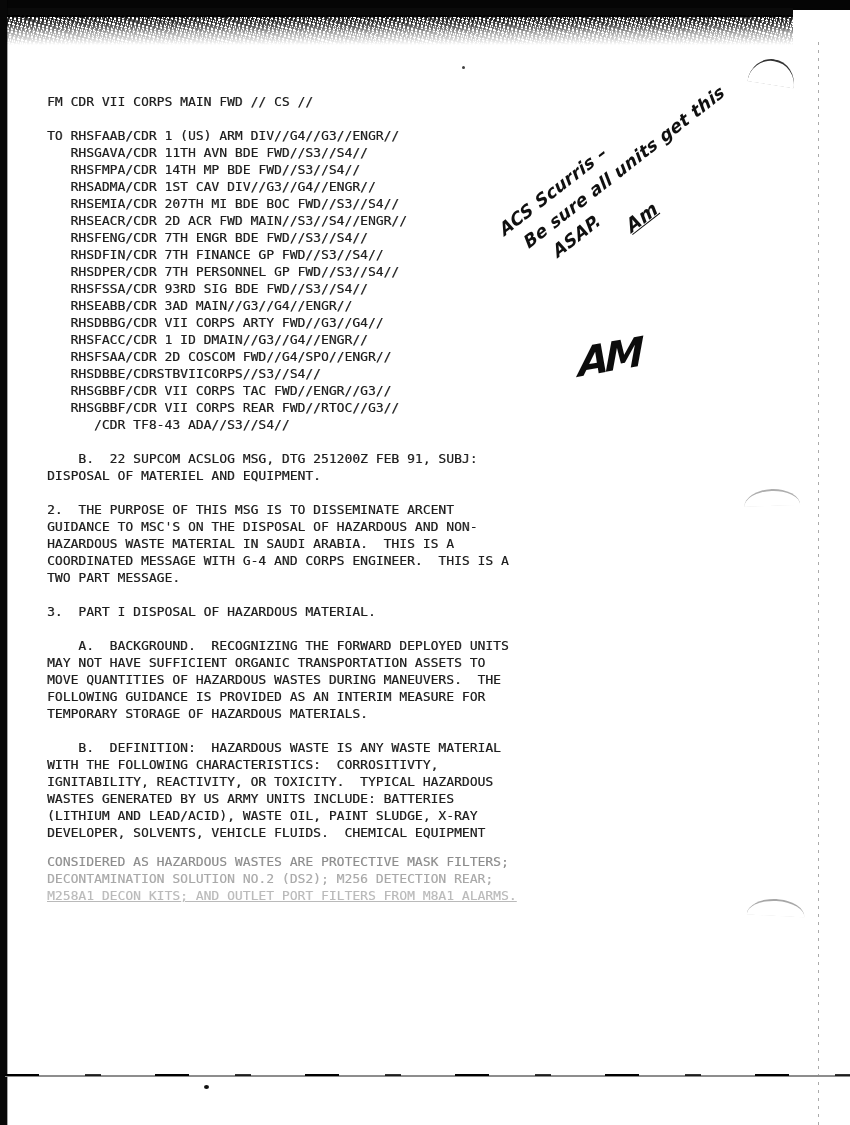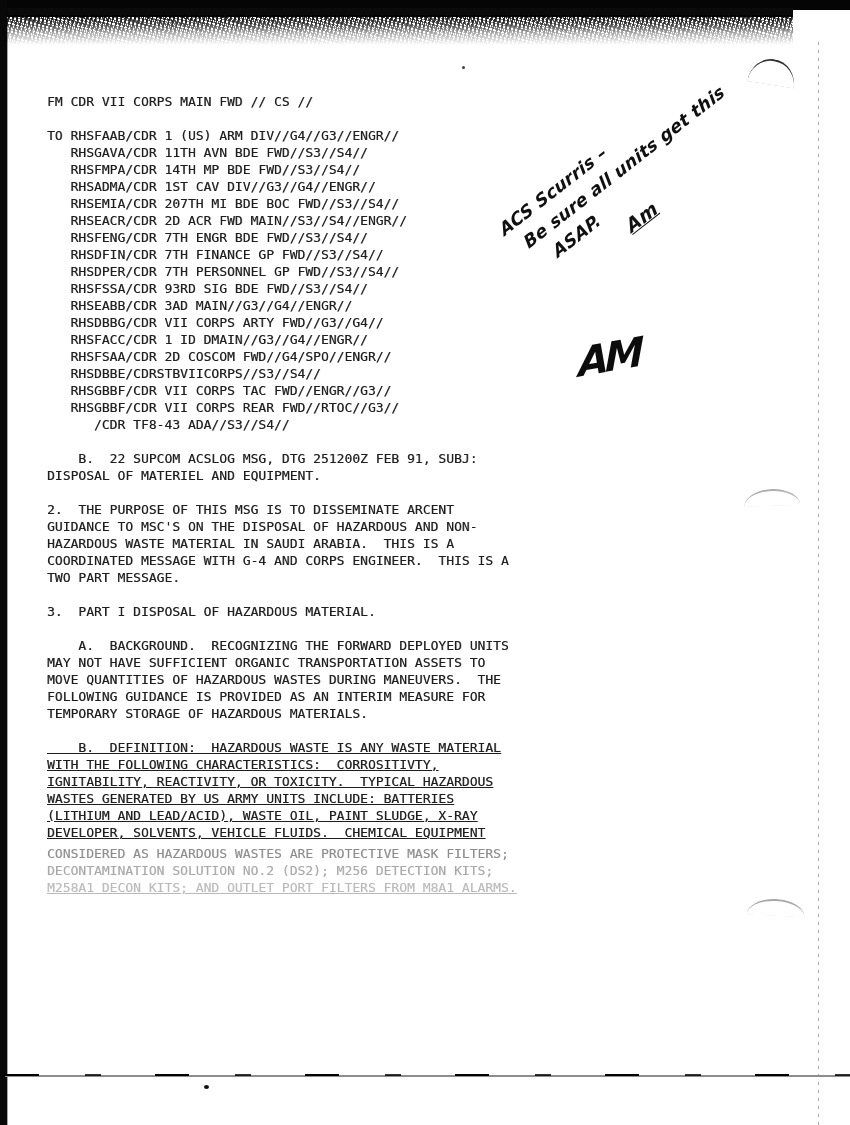--- a/index.html
+++ b/index.html
@@ -55,21 +55,21 @@
   .arc-low{left:747px;top:899px;width:58px;height:15px;transform:rotate(3deg);border-color:#8a8a8a;border-top-width:2px;opacity:.75;}
   
   .typed{
     position:absolute;left:47px;top:93px;width:720px;
     font-size:13px;line-height:17px;color:#1e1e1e;
     text-shadow:.4px 0 0 rgba(30,30,30,.55);
   }
   .typed .block{
     margin:0 0 17px 0;white-space:pre;font-family:inherit;
   }
-  .typed .block.tight{margin-bottom:4px;text-decoration:underline;}
+  .typed .block.tight{margin-bottom:12px;}
   .fade-line{white-space:pre;line-height:17px;}
   .fade-1{opacity:.5;filter:blur(.2px);}
   .fade-2{opacity:.38;filter:blur(.3px);}
   .fade-3{opacity:.3;filter:blur(.35px);text-decoration:underline;}
   
   .hand-note{
     position:absolute;left:492px;top:128px;width:278px;
     transform:rotate(-38deg) skewX(-6deg);
     font-family:"DejaVu Sans", sans-serif;font-style:italic;
     font-size:17.5px;line-height:25px;color:#101010;font-weight:600;
@@ -133,21 +133,21 @@
 MOVE QUANTITIES OF HAZARDOUS WASTES DURING MANEUVERS.  THE
 FOLLOWING GUIDANCE IS PROVIDED AS AN INTERIM MEASURE FOR
 TEMPORARY STORAGE OF HAZARDOUS MATERIALS.</div>
   <div class="block tight">    B.  DEFINITION:  HAZARDOUS WASTE IS ANY WASTE MATERIAL
 WITH THE FOLLOWING CHARACTERISTICS:  CORROSITIVTY,
 IGNITABILITY, REACTIVITY, OR TOXICITY.  TYPICAL HAZARDOUS
 WASTES GENERATED BY US ARMY UNITS INCLUDE: BATTERIES
 (LITHIUM AND LEAD/ACID), WASTE OIL, PAINT SLUDGE, X-RAY
 DEVELOPER, SOLVENTS, VEHICLE FLUIDS.  CHEMICAL EQUIPMENT</div>
   <div class="fade-line fade-1">CONSIDERED AS HAZARDOUS WASTES ARE PROTECTIVE MASK FILTERS;</div>
-  <div class="fade-line fade-2">DECONTAMINATION SOLUTION NO.2 (DS2); M256 DETECTION KITS;</div>
+  <div class="fade-line fade-2">DECONTAMINATION SOLUTION NO.2 (DS2); M256 DETECTION REAR;</div>
   <div class="fade-line fade-3">M258A1 DECON KITS; AND OUTLET PORT FILTERS FROM M8A1 ALARMS.</div>
 </div>
 
 <div class="hand-note">
   <div class="nline1">ACS Scurris –</div>
   <div class="nline2">Be sure all units get this</div>
   <div class="nline3">ASAP.</div>
   <div class="nsig">Am</div>
 </div>
 <div class="hand-initials">AM</div>

